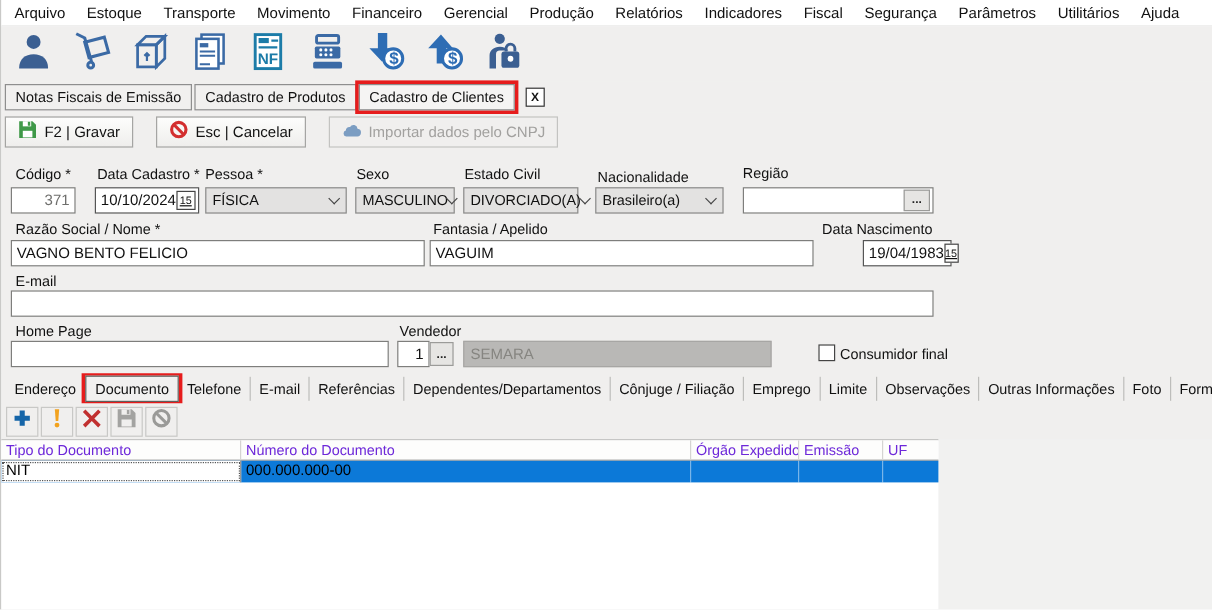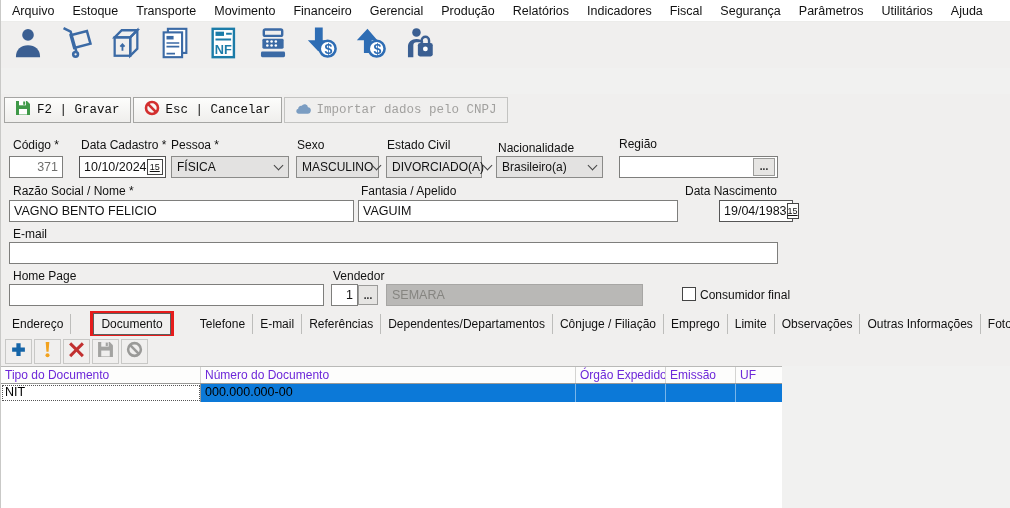--- a/index.html
+++ b/index.html
@@ -15,42 +15,42 @@
   .tbtn { width:40px; height:40px; display:flex; align-items:center; justify-content:center; }
   .tbtn svg { width:34px; height:34px; }
 
   
   .tabbar { position:absolute; top:68px; left:0; width:100%; height:26px; background:#f0efee; display:flex; align-items:center; padding-left:3px; }
   .mtab { height:22px; display:flex; align-items:center; padding:0 8px; font-size:12px; color:#111; background:#f1f0ef; border:1px solid #8e8e8e; margin-right:2px; position:relative; }
   .mtab.active { background:#f5f4f3; z-index:3; box-shadow:0 0 0 3px #e61c1c; }
   .tab-close { width:16px; height:16px; margin-left:7px; background:#fff; border:1.5px solid #333; font-size:10px; font-weight:bold; display:flex; align-items:center; justify-content:center; color:#111; }
 
   
-  .actionbar { position:absolute; top:94px; left:0; width:100%; height:31px; background:#f0efee; display:flex; align-items:center; gap:2px; padding-left:3px;font-family:Liberation Mono, monospace; }
+  .actionbar { position:absolute; top:94px; left:0; width:100%; height:31px; background:#f0efee; display:flex; align-items:center; gap:19px; padding-left:3px; }
   .abtn { height:26px; display:flex; align-items:center; gap:6px; padding:0 10px; font-size:12.5px; color:#111; background:linear-gradient(#fdfdfc,#efeeec); border:1px solid #a5a5a3; }
   .abtn.disabled { background:#f0efee; border:1px solid #c3c3c1; color:#a2a19f; }
   .abtn svg { width:16px; height:16px; }
 
   
   .formarea { position:absolute; top:125px; left:0; width:100%; height:186px; background:#f0efee;padding-left:39px; }
   .flabel { position:absolute; font-size:12px; color:#111; white-space:nowrap; }
   .tfield { position:absolute; height:22px; background:#fff; border:1px solid #7e7e7c; font-size:12.5px; color:#111; padding:0 4px; font-family:"Liberation Sans","DejaVu Sans",sans-serif; }
   .tfield.ro { color:#6f6f6d; text-align:right; }
   .dropdown { position:absolute; height:22px; background:#e3e2e1; border:1px solid #8b8b89; display:flex; align-items:center; justify-content:space-between; padding:0 6px 0 5px; font-size:12px; color:#111; }
   .chev { width:7px; height:7px; border-right:1.6px solid #444; border-bottom:1.6px solid #444; transform:rotate(45deg); margin-top:-3px; flex:0 0 auto; }
   .datefield { position:absolute; height:22px; background:#fff; border:1px solid #555; display:flex; align-items:center; justify-content:space-between; padding:0 2px 0 4px; font-size:12.5px; color:#111; }
   .calbtn { width:19px; height:16px; border:1px solid #444; background:#fdfdfc; font-size:9px; display:flex; align-items:center; justify-content:center; text-decoration:underline; color:#111; }
   .browse { width:20px; height:20px; border:1px solid #9b9b99; background:#e6e5e3; font-size:10px; font-weight:bold; display:flex; align-items:flex-end; justify-content:center; color:#222; padding-bottom:3px; }
   .disabledfield { position:absolute; height:22px; background:#b9b8b6; border:1px solid #a7a6a4; font-size:12.5px; color:#868581; display:flex; align-items:center; padding:0 5px; }
   .checkbox { position:absolute; width:14px; height:14px; background:#fff; border:1.5px solid #444; }
 
   
   .detailtabs { position:absolute; top:311px; left:0; width:100%; height:25px; background:#f0efee; display:flex; align-items:center; padding-left:4px; font-size:12px; color:#111; white-space:nowrap; overflow:hidden; }
   .dtab { padding:3px 7px; border-right:1px solid #bdbdbb; cursor:default; }
-  .dtab.active { border:1px solid #5e5e5c; background:#f1f0ef; box-shadow:0 0 0 3px #e61c1c; position:relative; z-index:3; margin:0 22px; }
+  .dtab.active { border:1px solid #5e5e5c; background:#f1f0ef; box-shadow:0 0 0 3px #e61c1c; position:relative; z-index:3; margin:0 0; }
 
   
   .minitoolbar { position:absolute; top:336px; left:0; width:100%; height:30px; background:#f0efee; display:flex; align-items:center; gap:2px; padding-left:4px; }
   .mbtn { width:27px; height:25px; border:1px solid #c8c8c6; background:#f0efee; display:flex; align-items:center; justify-content:center; }
   .mbtn svg { width:17px; height:17px; }
 
   
   .grid { position:absolute; top:366px; left:0; width:781px; height:142px; background:#fff; border-top:1px solid #b9b9b7; }
   .ghead { display:flex; height:17px; border-bottom:1px solid #9a9a98; background:#fdfdfc; }
   .ghead .gcell { font-size:12px; color:#6d28d9; padding:1px 0 0 4px; border-right:1px solid #d4d4d2; overflow:hidden; white-space:nowrap; }
@@ -150,20 +150,32 @@
         <span><svg viewBox="0 0 24 24" width="34" height="34">
             <circle cx="9.5" cy="4.5" r="3" fill="#3b5f92"></circle>
             <path d="M3.5 22v-7.5c0-3.2 2.6-5.3 6-5.3 2.2 0 4 .8 5.1 2.2H9.5a2.2 2.2 0 0 0-2.2 2.2V22z" fill="#3b5f92"></path>
             <rect x="10.5" y="12" width="10.5" height="9.5" rx="1.5" fill="#3b5f92"></rect>
             <path d="M13.2 12v-1.8a2.6 2.6 0 0 1 5.2 0V12" fill="none" stroke="#3b5f92" stroke-width="1.7"></path>
             <circle cx="15.8" cy="16.2" r="1.7" fill="#fff"></circle>
           </svg></span>
       </div>
   </div>
 
+  <div class="tabbar">
+    <div class="mtab">
+        <span>Notas Fiscais de Emissão</span>
+      </div>
+    <div class="mtab">
+        <span>Cadastro de Produtos</span>
+      </div>
+    <div class="mtab active">
+        <span>Cadastro de Clientes</span>
+      </div>
+    <div class="tab-close">X</div>
+  </div>
 
   <div class="actionbar">
     <div class="abtn">
       <span><svg viewBox="0 0 16 16">
             <path fill="#3f9948" d="M1 1h11l3 3v11H1z"></path>
             <rect x="4" y="9" width="8" height="5.5" fill="#fff"></rect>
             <rect x="4" y="1" width="7" height="4.3" fill="#fff"></rect>
             <rect x="8.2" y="1.5" width="2" height="3.3" fill="#3f9948"></rect>
           </svg></span>
       <span>F2 | Gravar</span>

